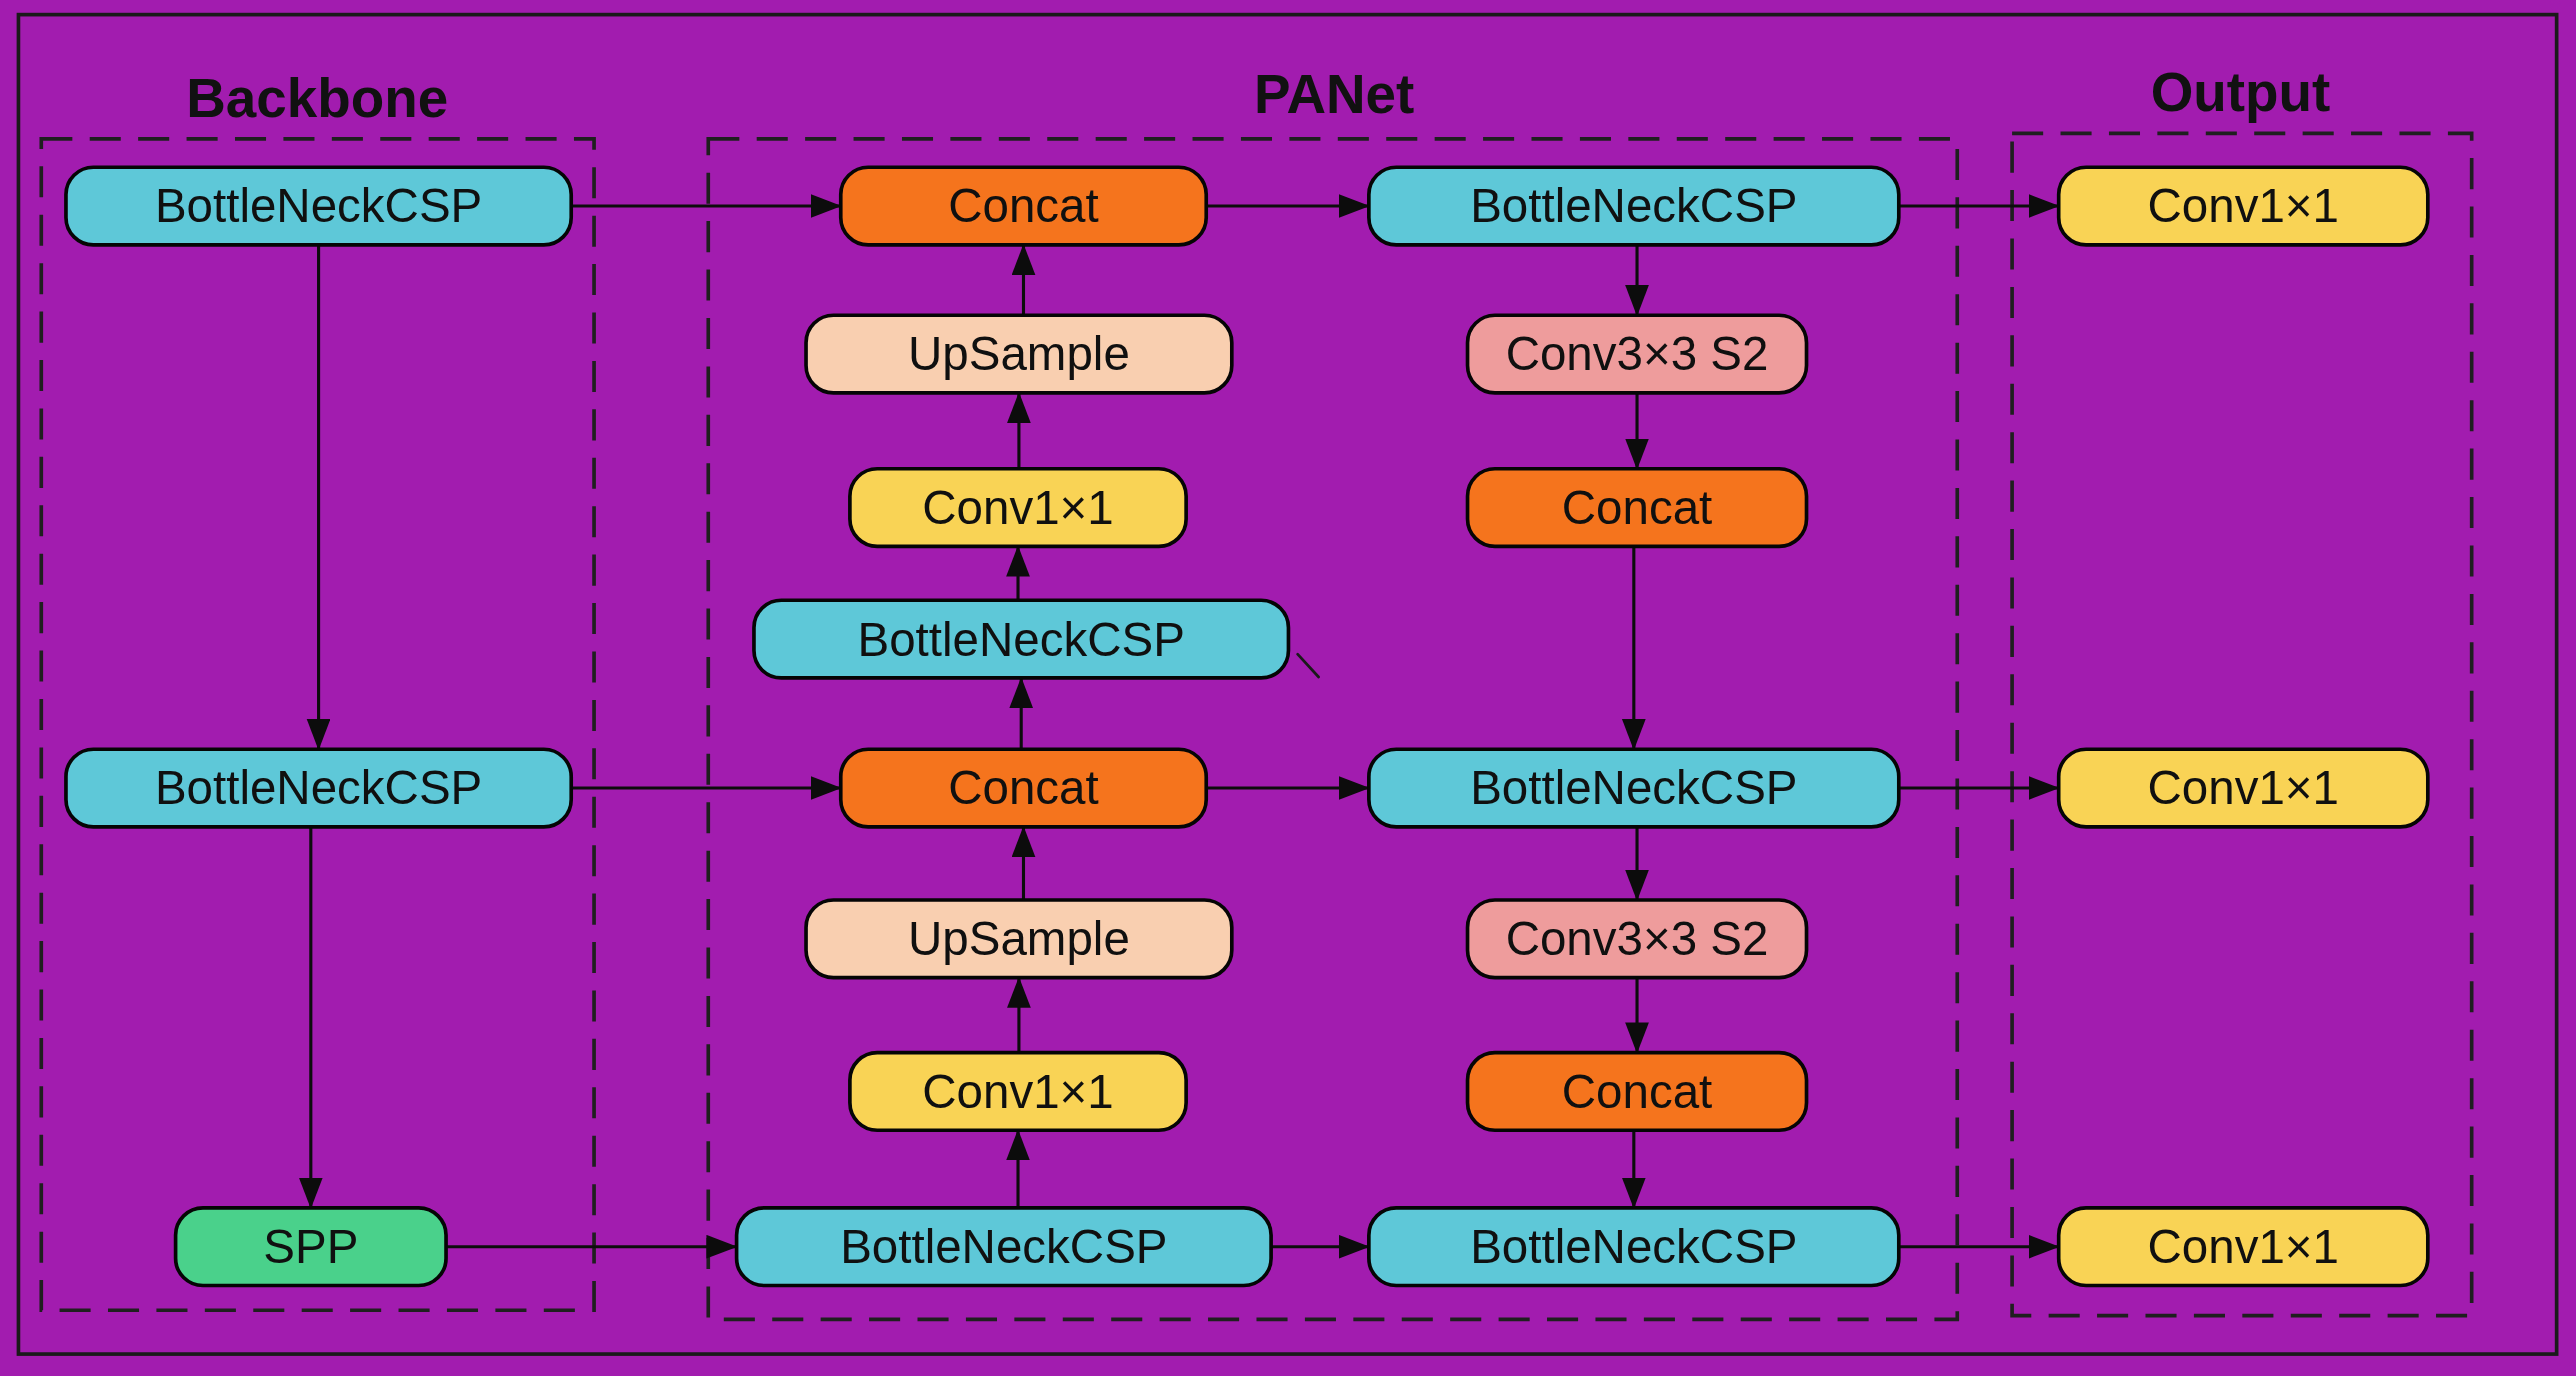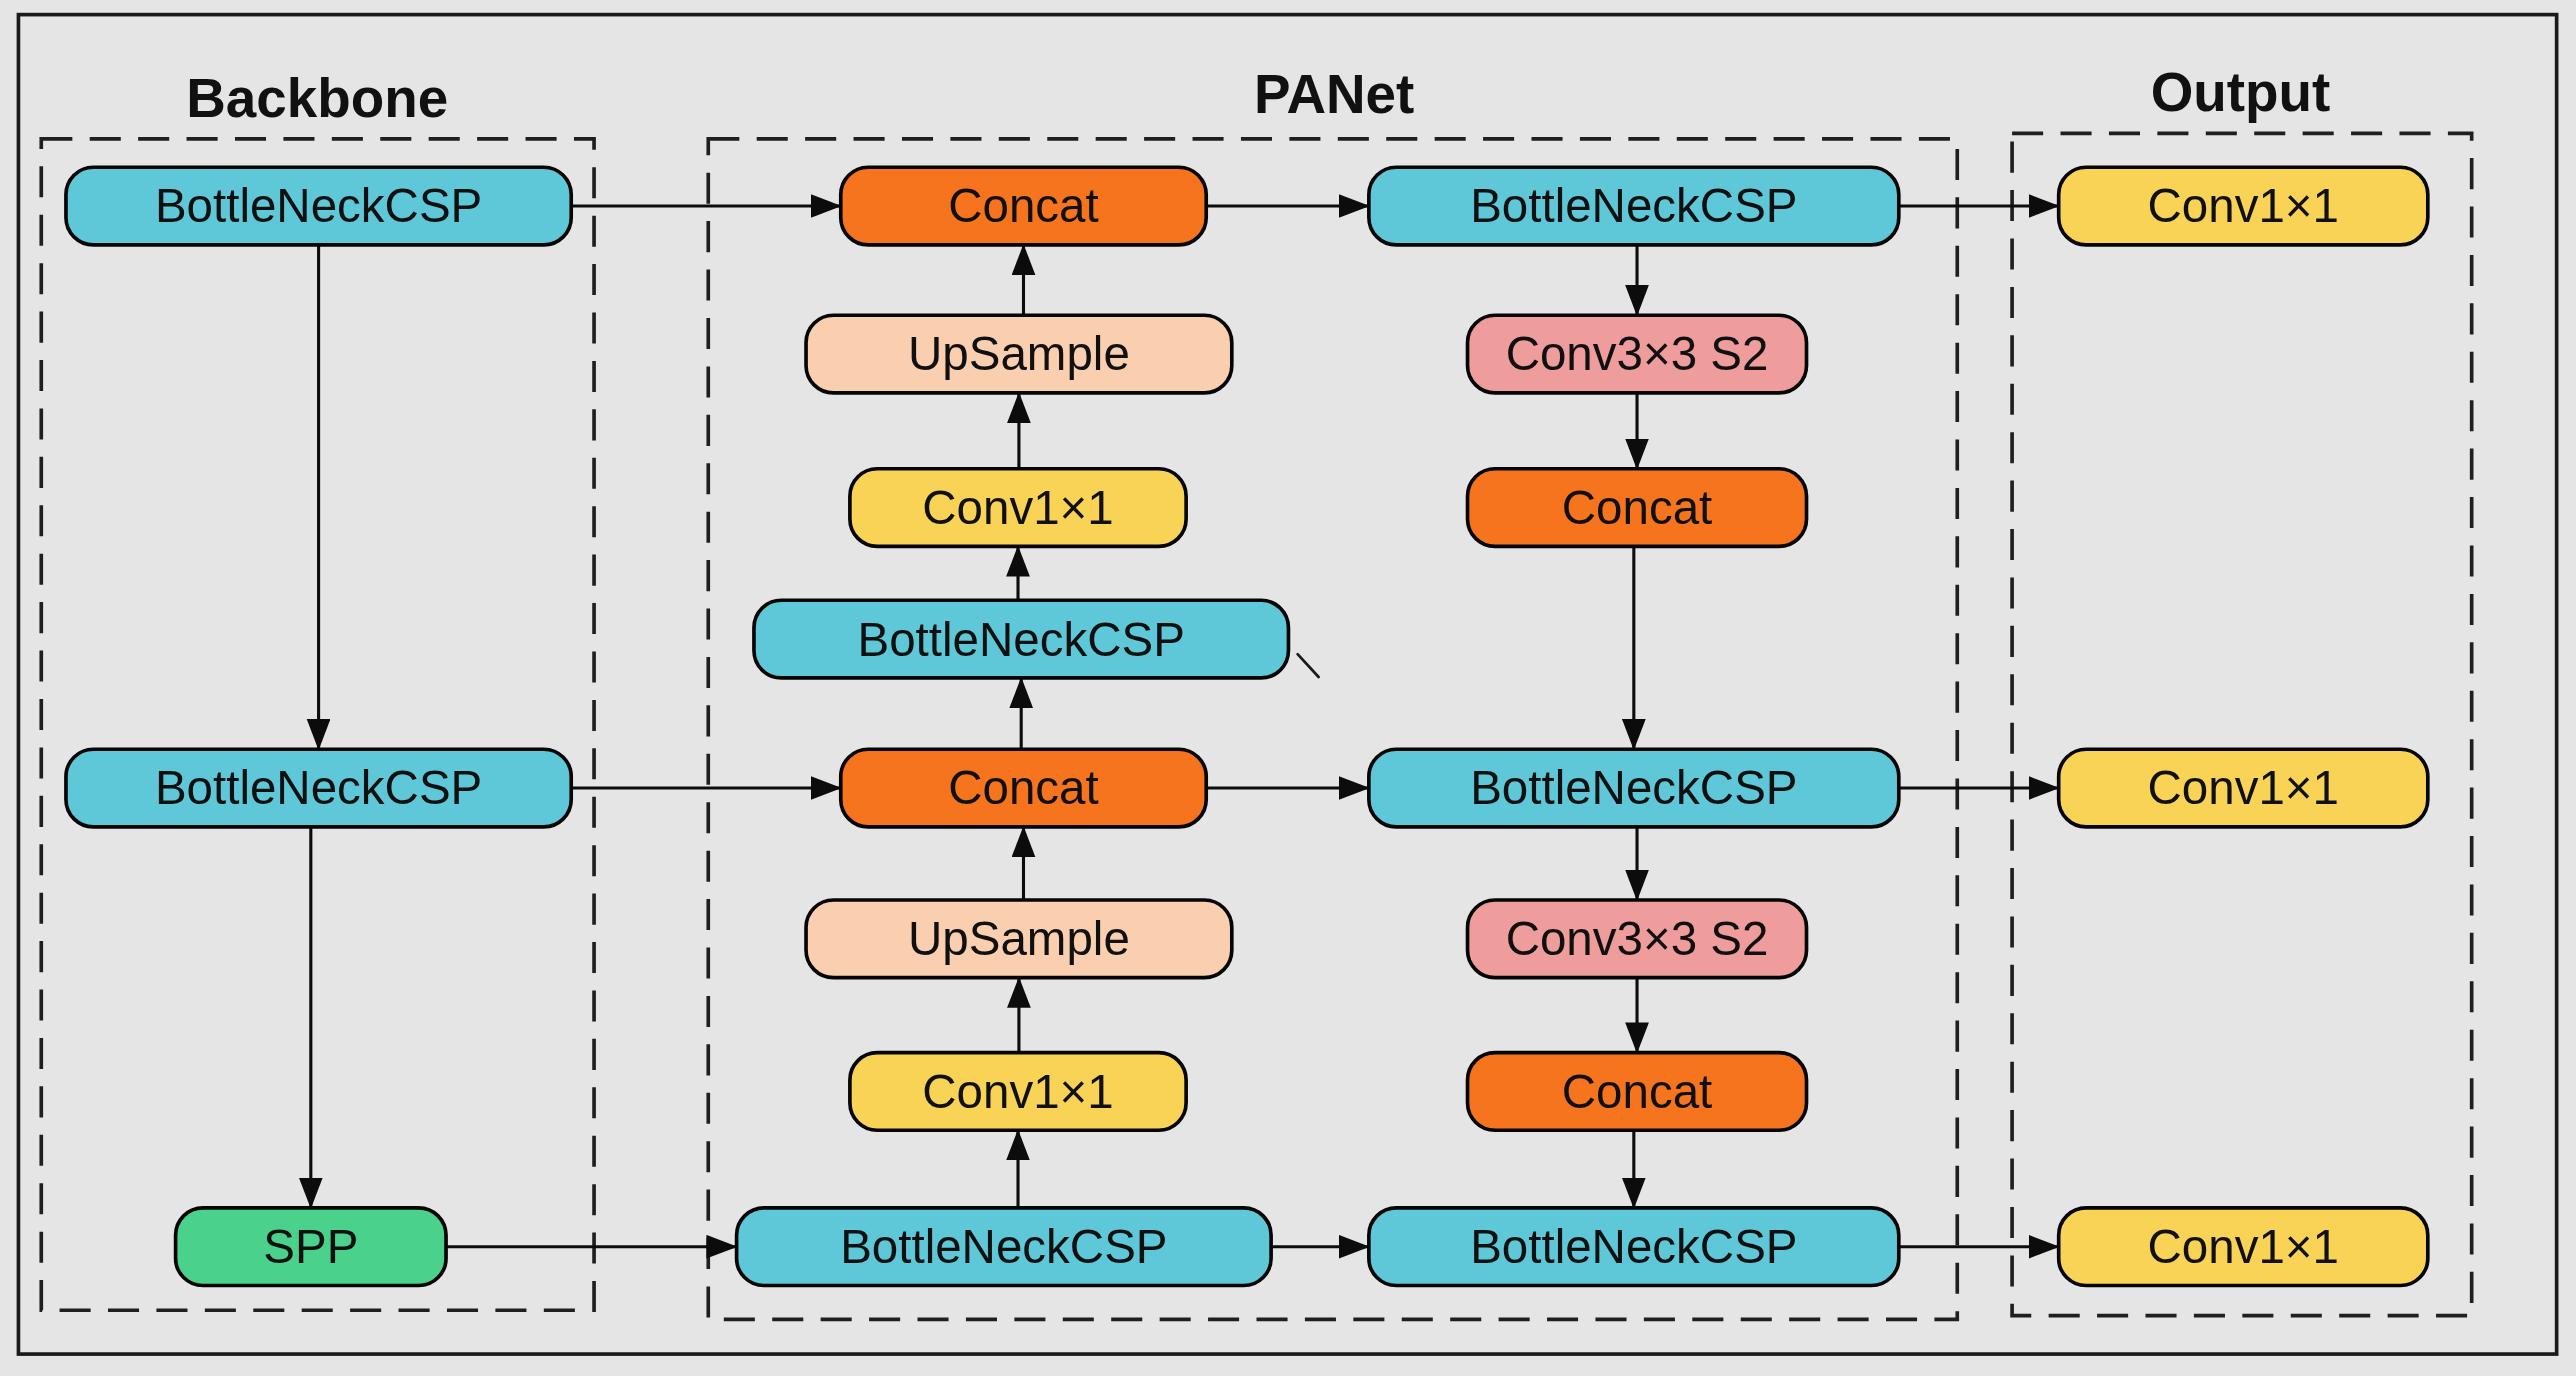--- a/index.html
+++ b/index.html
@@ -1,17 +1,17 @@
 <!DOCTYPE html>
 <html style="font-size:14.6px"><head>
 <meta charset="utf-8">
 <style>
   html, body { margin: 0; padding: 0; background: #ffffff; }
   .figure-wrap {
-    width: 2576px; height: 1376px; background: #e5e5e5;
+    width: 2576px; height: 1376px; background: #a21caf;
     font-family: "Liberation Sans", sans-serif;
   }
   svg { display: block; }
   .section-title {
     font-family: "Liberation Sans", sans-serif;
     font-weight: bold; font-size: 60px; fill: #111111;
   }
   .node-rect { stroke: #050505; stroke-width: 4; }
   .node-label {
     font-family: "Liberation Sans", sans-serif;

